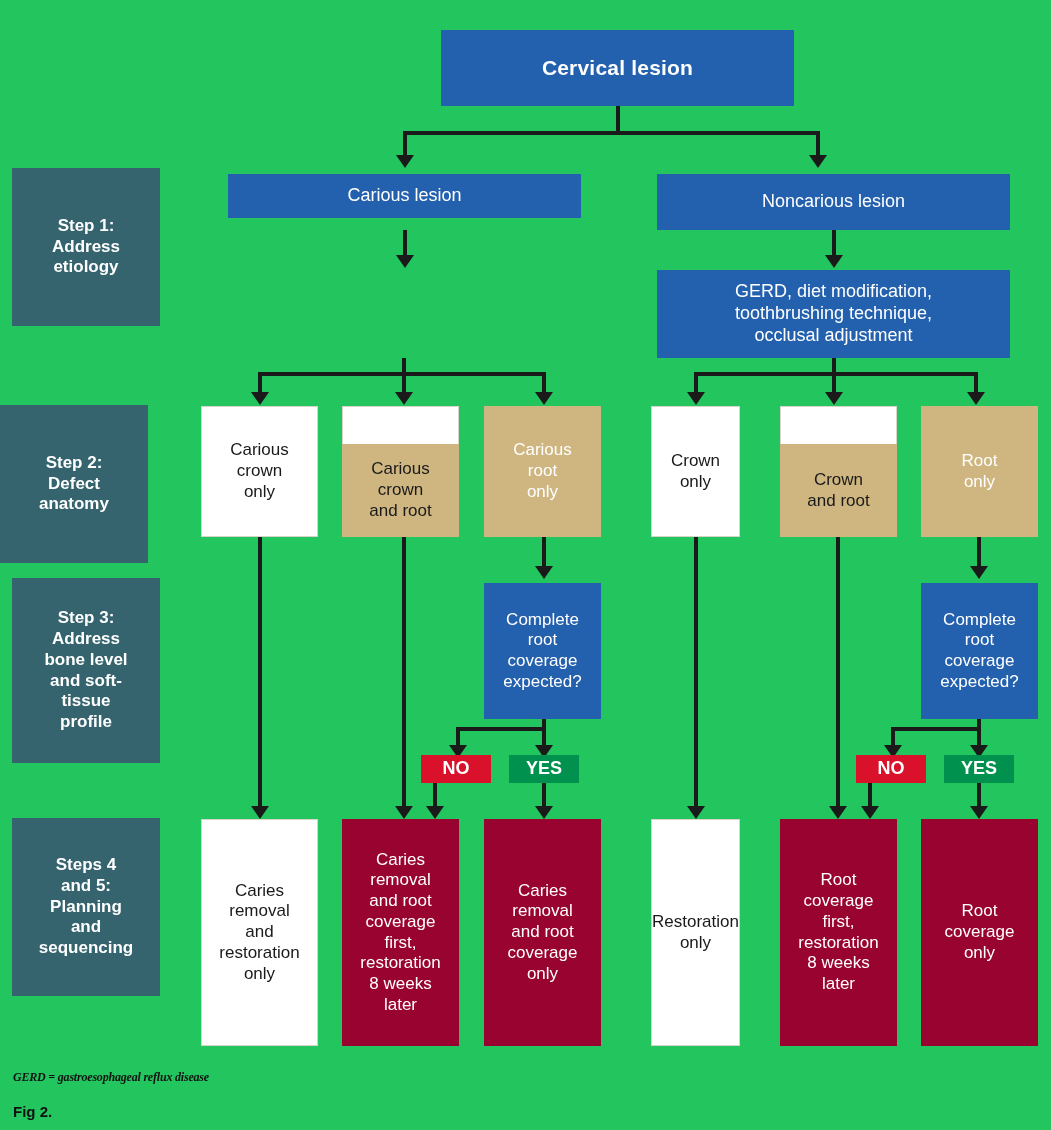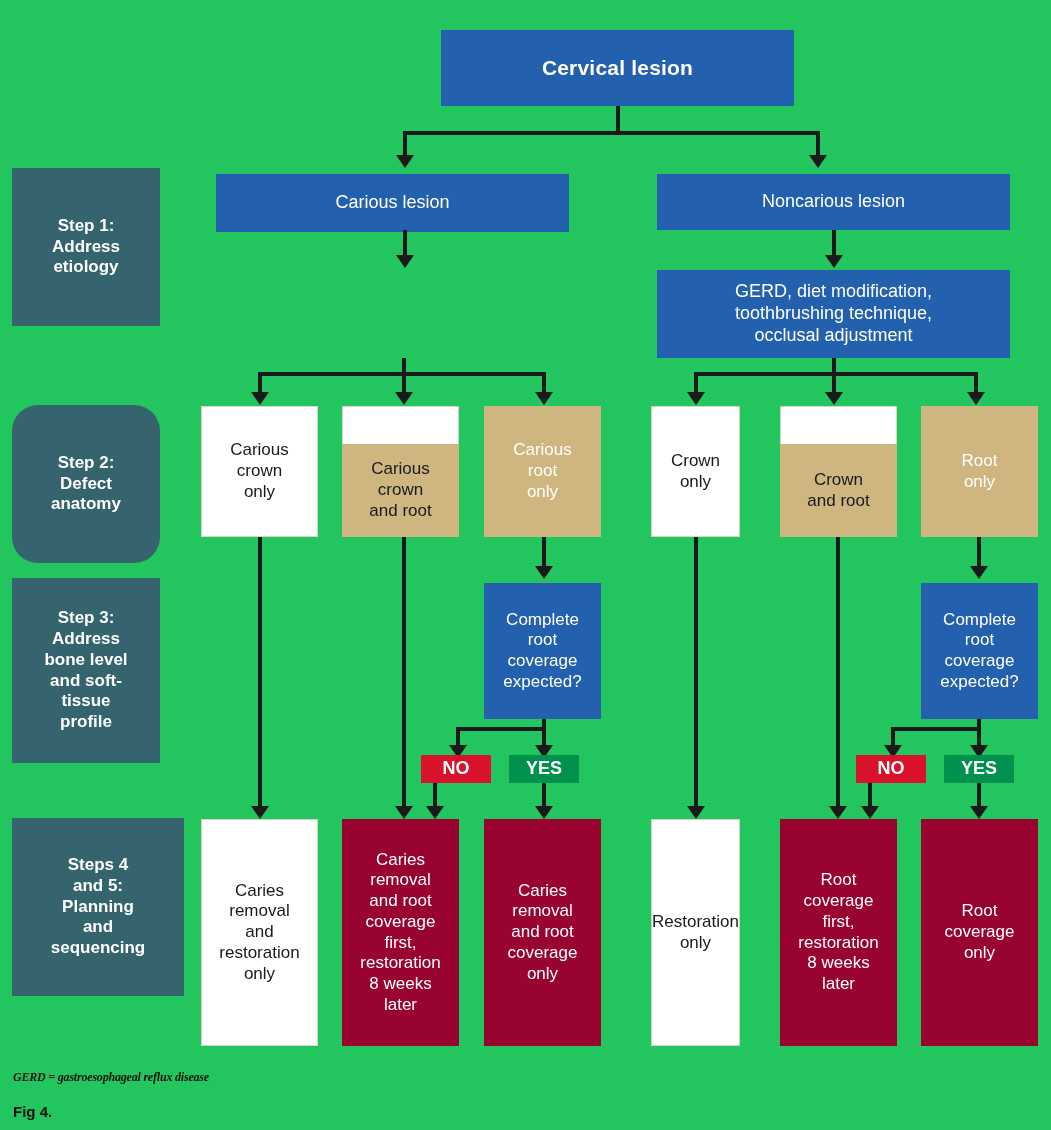--- a/index.html
+++ b/index.html
@@ -54,42 +54,42 @@
   <div class="ln vl" style="left:403px;top:131px;height:26px;"></div>
   <div class="ln vl" style="left:816px;top:131px;height:26px;"></div>
   <div class="arrow" style="left:396px;top:155px;"></div>
   <div class="arrow" style="left:809px;top:155px;"></div>
 
   <div class="box teal sidebar" style="left:12px;top:168px;width:148px;height:158px;">
     <span style="white-space:pre-line;">Step 1:
 Address
 etiology</span>
   </div>
-  <div class="box teal sidebar" style="left:12px;top:405px;width:148px;height:158px;border-radius:26px;">
+  <div class="box teal sidebar" style="left:0;top:405px;width:148px;height:158px;">
     <span style="white-space:pre-line;">Step 2:
 Defect
 anatomy</span>
   </div>
   <div class="box teal sidebar" style="left:12px;top:578px;width:148px;height:185px;">
     <span style="white-space:pre-line;">Step 3:
 Address
 bone level
 and soft-
 tissue
 profile</span>
   </div>
-  <div class="box teal sidebar" style="left:12px;top:818px;width:172px;height:178px;">
+  <div class="box teal sidebar" style="left:12px;top:818px;width:148px;height:178px;">
     <span style="white-space:pre-line;">Steps 4
 and 5:
 Planning
 and
 sequencing</span>
   </div>
 
-  <div class="box blue f18" style="left:216px;top:174px;width:353px;height:58px;">
+  <div class="box blue f18" style="left:228px;top:174px;width:353px;height:44px;">
     <span>Carious lesion</span>
   </div>
   <div class="box blue f18" style="left:657px;top:174px;width:353px;height:56px;">
     <span>Noncarious lesion</span>
   </div>
 
   <div class="ln vl" style="left:403px;top:230px;height:28px;"></div>
   <div class="arrow" style="left:396px;top:255px;"></div>
   <div class="ln vl" style="left:832px;top:230px;height:28px;"></div>
   <div class="arrow" style="left:825px;top:255px;"></div>
@@ -260,15 +260,15 @@
 8 weeks
 later</span>
   </div>
   <div class="box darkred f17" style="left:921px;top:819px;width:117px;height:227px;">
     <span style="white-space:pre-line;">Root
 coverage
 only</span>
   </div>
 
   <div class="note" style="left:13px;top:1070px;text-align:center;">GERD = gastroesophageal reflux disease</div>
-  <div class="figlabel" style="left:13px;top:1103px;">Fig 4.</div>
+  <div class="figlabel" style="left:13px;top:1103px;">Fig 2.</div>
 
 </div>
 
 </body></html>

